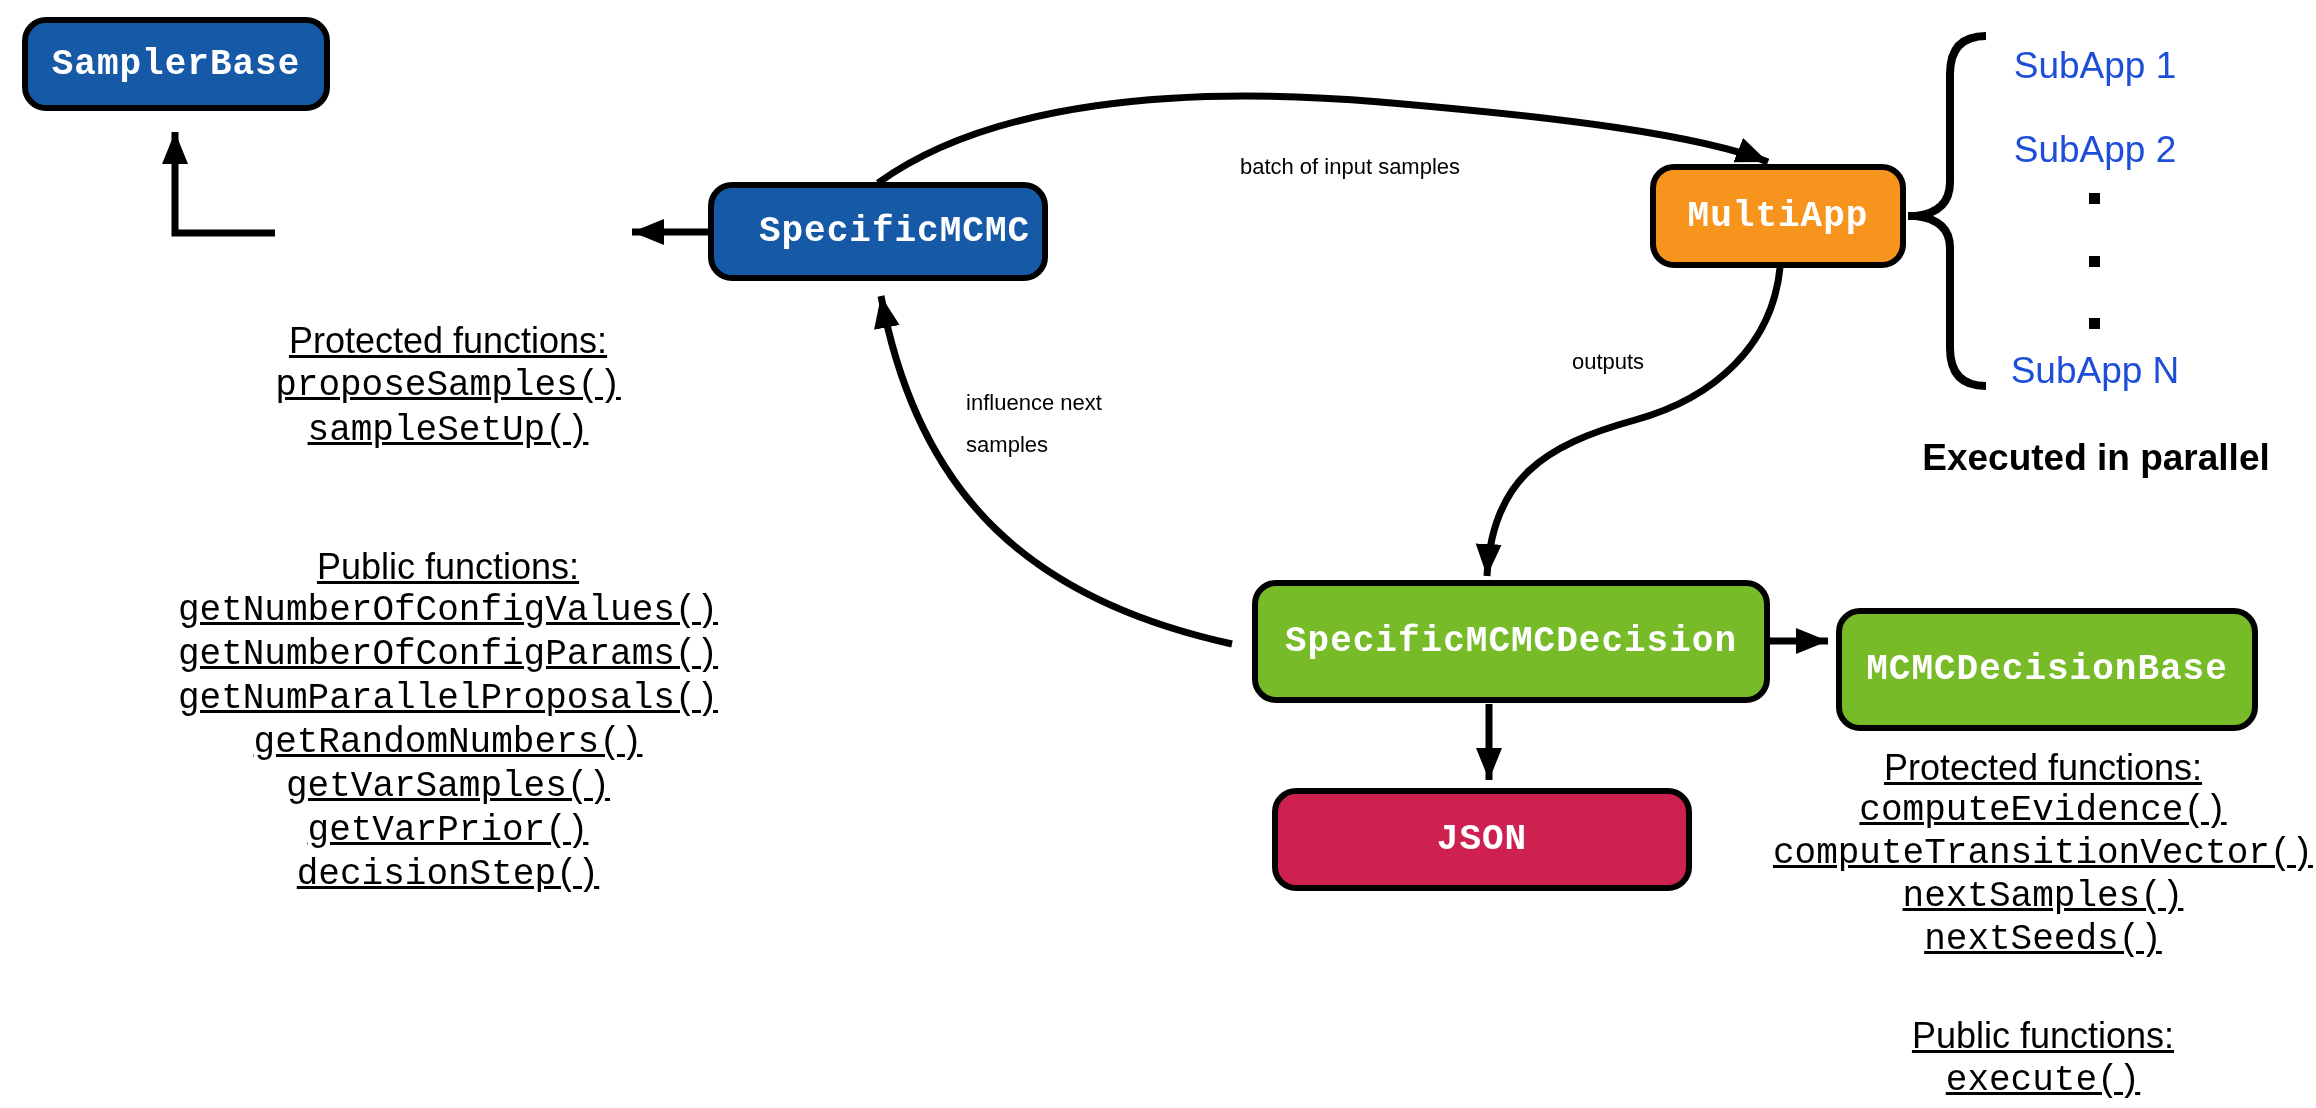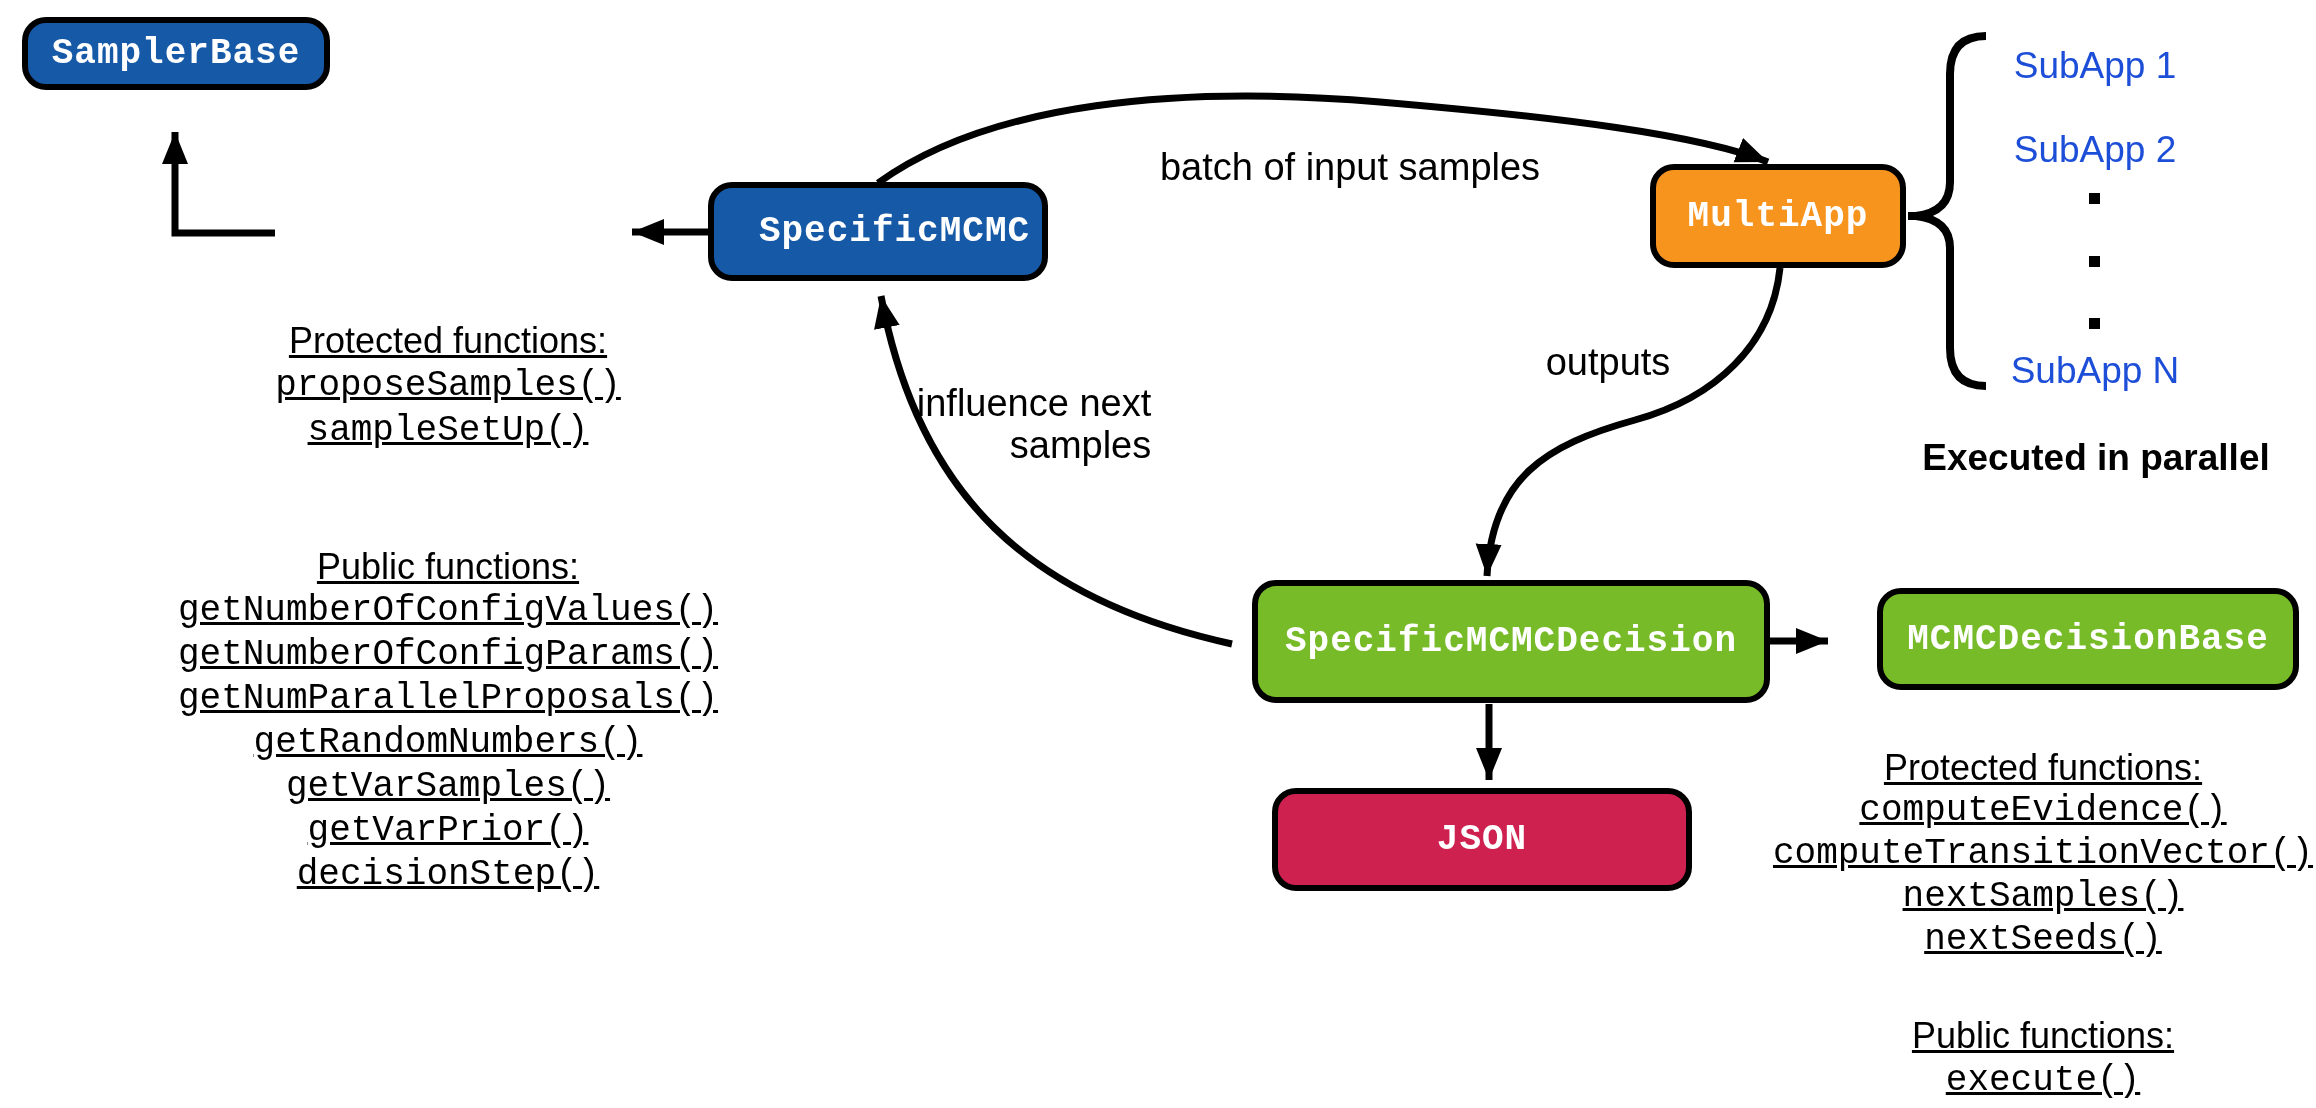--- a/index.html
+++ b/index.html
@@ -23,21 +23,21 @@
     font-weight:bold;font-size:36px;letter-spacing:1px;
     white-space:nowrap;
   }
   .node.blue{background:var(--c-blue,#1659A7);}
   .node.orange{background:var(--c-orange,#F7941E);}
   .node.green{background:var(--c-green,#77BB28);}
   .node.crimson{background:var(--c-crimson,#CE2150);}
 
   .edge-label{
     position:absolute;transform:translate(-50%,-50%);
-    font-size:38px;color:#000;text-align:right;line-height:42px;
+    font-size:22px;color:#000;text-align:left;line-height:42px;
     white-space:nowrap;
   }
   .fn-block{
     position:absolute;text-align:center;color:#000;text-decoration:underline;
   }
   .fn-title{
     font-family:"Liberation Sans", sans-serif;
     font-size:36px;
   }
   .fn-line{
@@ -75,38 +75,38 @@
     <path class="edge" d="M 708 232 L 632 232" marker-end="url(#arrow)"></path>
     <path class="edge" d="M 878 183 C 990 102, 1180 85, 1380 102 C 1560 117, 1700 135, 1768 162" marker-end="url(#arrow)"></path>
     <path class="edge" d="M 1780 268 C 1772 345, 1715 398, 1635 420 C 1545 445, 1492 478, 1487 576" marker-end="url(#arrow)"></path>
     <path class="edge" d="M 1232 644 C 1030 600, 918 495, 881 296" marker-end="url(#arrow)"></path>
     <path class="edge" d="M 1752 641 L 1828 641" marker-end="url(#arrow)"></path>
     <path class="edge" d="M 1489 704 L 1489 780" marker-end="url(#arrow)"></path>
     <path class="bracket" d="M 1986 36 Q 1950 36, 1950 74 L 1950 182 Q 1950 212, 1916 216 Q 1950 220, 1950 248 L 1950 348 Q 1950 386, 1986 386"></path>
     <path class="bracket" d="M 1908 216 L 1916 216"></path>
   </svg>
 
-  <div class="node blue" style="left:22px;top:17px;width:308px;height:73px;">
+  <div class="node blue" style="left:22px;top:17px;width:308px;height:94px;">
     <span>SamplerBase</span>
   </div>
 
 
   <div class="node blue" style="left:708px;top:182px;width:340px;height:99px;padding-left:33px;">
     <span>SpecificMCMC</span>
   </div>
 
   <div class="node orange" style="left:1650px;top:164px;width:256px;height:104px;">
     <span>MultiApp</span>
   </div>
 
   <div class="node green" style="left:1232px;top:580px;width:518px;height:123px;margin-left:20px;">
     <span>SpecificMCMCDecision</span>
   </div>
 
-  <div class="node green" style="left:1836px;top:588px;width:422px;height:102px;margin-left:41px;">
+  <div class="node green" style="left:1836px;top:608px;width:422px;height:123px;">
     <span>MCMCDecisionBase</span>
   </div>
 
   <div class="node crimson" style="left:1272px;top:788px;width:420px;height:103px;">
     <span>JSON</span>
   </div>
 
   <div class="edge-label" style="left:1350px;top:167px;">batch of input samples</div>
 
   <div class="edge-label" style="left:1608px;top:362px;">outputs</div>

